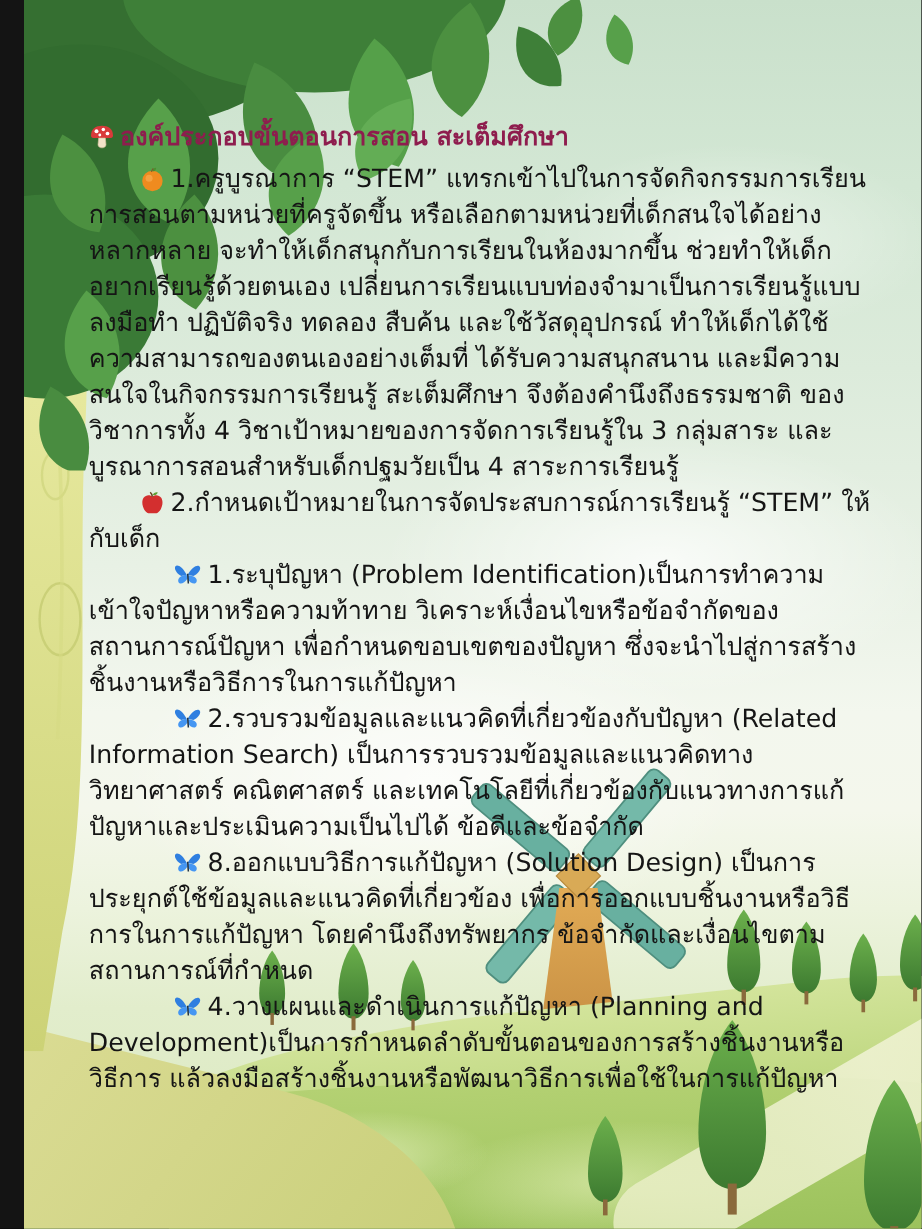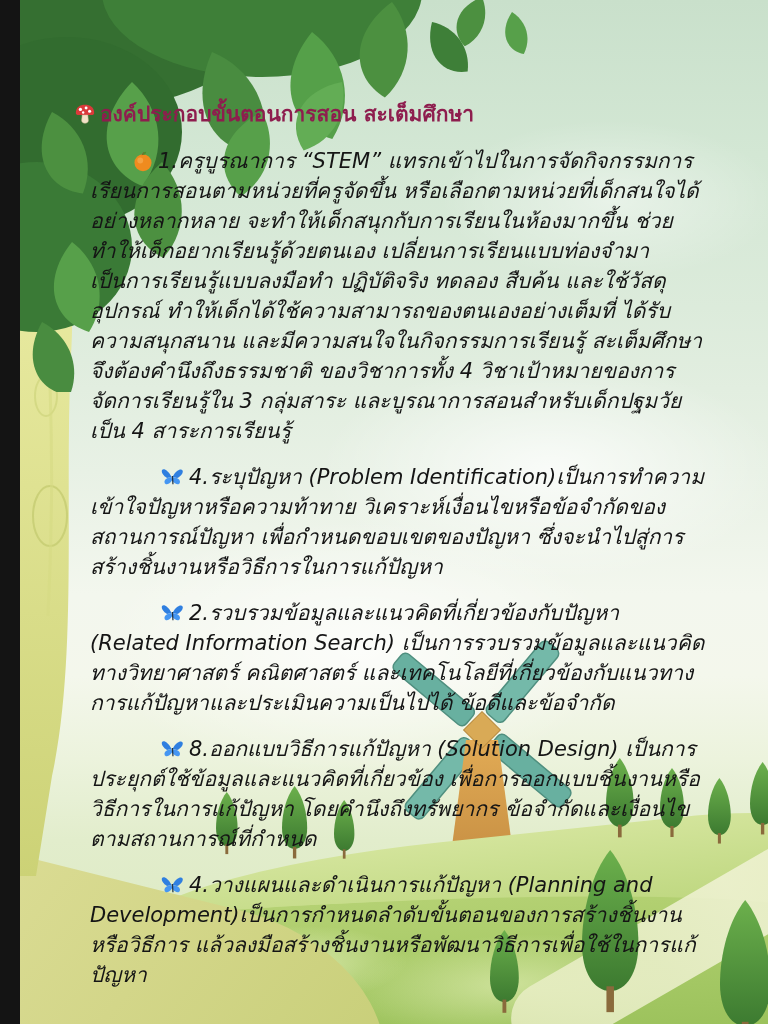--- a/index.html
+++ b/index.html
@@ -30,21 +30,21 @@
     background:linear-gradient(115deg,#e0e09b 0%,#d3d689 45%,#c2cb70 100%);
     border-radius:0 180px 0 0 / 0 130px 0 0;transform:rotate(14deg);transform-origin:left top;}
   .trees,.trunk,.canopy{position:absolute;}
   .trees{left:0;top:0;width:751px;height:1024px;pointer-events:none;}
   .trunk{left:-4px;top:96px;}
   .canopy{left:-8px;top:-8px;}
 
   .text-layer{position:absolute;left:54px;top:98px;width:652px;color:#151515;
     font-size:21px;line-height:30px;}
   .heading{margin:0 0 4px 0;font-size:21px;font-weight:bold;color:#8e1d4e;line-height:32px;}
-  .para{margin:16px;font-style:italic;}
+  .para{margin:0;}
   .para.item{text-indent:42px;}
   .para.step{text-indent:70px;}
   .ic{display:inline-block;vertical-align:-4px;margin-right:4px;}
   .ic svg{display:block;}
 </style>
 </head>
 <body>
 
 <div class="stage">
   <div class="artboard">
@@ -166,29 +166,34 @@
               <path d="M9 13.2 L15 13.2 L15.6 19 C15.6 21 14 22 12 22 C10 22 8.4 21 8.4 19Z" fill="#f3e2c8" stroke="#d9c3a0" stroke-width="0.6"></path>
             </svg></span><span>องค์ประกอบขั้นตอนการสอน สะเต็มศึกษา</span></h1>
 
       <p class="para item"><span class="ic"><svg width="22" height="22" viewBox="0 0 24 24">
               <circle cx="12" cy="14" r="9.3" fill="#ef8b1f"></circle>
               <circle cx="9" cy="11.5" r="3.2" fill="#f7a94e" opacity="0.75"></circle>
               <path d="M12 5.4 C12 3.2 13.2 2 15.4 2 C15.4 4.2 14.2 5.4 12 5.4Z" fill="#4c8f2f"></path>
               <path d="M11 5.6 Q12 3.6 12.8 2.6" stroke="#7a5a2a" stroke-width="1" fill="none"></path>
             </svg></span><span>1.ครูบูรณาการ “STEM” แทรกเข้าไปในการจัดกิจกรรมการเรียนการสอนตามหน่วยที่ครูจัดขึ้น หรือเลือกตามหน่วยที่เด็กสนใจได้อย่างหลากหลาย  จะทำให้เด็กสนุกกับการเรียนในห้องมากขึ้น  ช่วยทำให้เด็กอยากเรียนรู้ด้วยตนเอง เปลี่ยนการเรียนแบบท่องจำมาเป็นการเรียนรู้แบบลงมือทำ ปฏิบัติจริง ทดลอง สืบค้น และใช้วัสดุอุปกรณ์ ทำให้เด็กได้ใช้ความสามารถของตนเองอย่างเต็มที่ ได้รับความสนุกสนาน และมีความสนใจในกิจกรรมการเรียนรู้ สะเต็มศึกษา จึงต้องคำนึงถึงธรรมชาติ ของวิชาการทั้ง 4 วิชาเป้าหมายของการจัดการเรียนรู้ใน 3 กลุ่มสาระ และบูรณาการสอนสำหรับเด็กปฐมวัยเป็น 4 สาระการเรียนรู้</span></p>
 
-
-
-      <p class="para step"><span class="ic"><svg width="25" height="22" viewBox="0 0 26 24">
-              <path d="M12 12 C8 4 3 2 1.6 4.4 C0.4 6.6 3 11 7 13Z" fill="#2f7fe0"></path>
-              <path d="M12 12 C7 12.6 3.4 15 4.4 18.4 C5.3 21.4 10 20 12.6 15.6Z" fill="#4596f2"></path>
-              <path d="M13 12 C17 4 22.6 2.4 24 4.8 C25.2 7 22 11.4 18 13.2Z" fill="#2f7fe0"></path>
-              <path d="M13.4 12.4 C18.4 12.6 22 15.2 21 18.4 C20 21.4 15.4 20 12.8 15.8Z" fill="#4596f2"></path>
-              <path d="M12.2 11 L13.6 11 L14.2 20 L12.8 20Z" fill="#223344"></path>
-            </svg></span><span>4.ระบุปัญหา (Problem Identification)เป็นการทำความเข้าใจปัญหาหรือความท้าทาย วิเคราะห์เงื่อนไขหรือข้อจำกัดของสถานการณ์ปัญหา เพื่อกำหนดขอบเขตของปัญหา ซึ่งจะนำไปสู่การสร้างชิ้นงานหรือวิธีการในการแก้ปัญหา</span></p>
+      <p class="para item"><span class="ic"><svg width="22" height="22" viewBox="0 0 24 24">
+              <path d="M12 6.5 C14 4.5 18 4.6 20 7.5 C22.6 11.3 20.6 18.5 16.8 21 C15.3 22 13.6 21.4 12 21.4 C10.4 21.4 8.7 22 7.2 21 C3.4 18.5 1.4 11.3 4 7.5 C6 4.6 10 4.5 12 6.5Z" fill="#d32f2f"></path>
+              <path d="M12 6.5 Q11.7 3.8 10 2.4" stroke="#6b4423" stroke-width="1.4" fill="none"></path>
+              <path d="M12.4 4.8 C13 2.8 15 2 16.8 2.4 C16.6 4.4 14.6 5.6 12.4 4.8Z" fill="#5d9e34"></path>
+            </svg></span><span>2.กำหนดเป้าหมายในการจัดประสบการณ์การเรียนรู้ “STEM” ให้กับเด็ก</span></p>
+
+
+      <p class="para step"><span class="ic"><svg width="25" height="22" viewBox="0 0 26 24">
+              <path d="M12 12 C8 4 3 2 1.6 4.4 C0.4 6.6 3 11 7 13Z" fill="#2f7fe0"></path>
+              <path d="M12 12 C7 12.6 3.4 15 4.4 18.4 C5.3 21.4 10 20 12.6 15.6Z" fill="#4596f2"></path>
+              <path d="M13 12 C17 4 22.6 2.4 24 4.8 C25.2 7 22 11.4 18 13.2Z" fill="#2f7fe0"></path>
+              <path d="M13.4 12.4 C18.4 12.6 22 15.2 21 18.4 C20 21.4 15.4 20 12.8 15.8Z" fill="#4596f2"></path>
+              <path d="M12.2 11 L13.6 11 L14.2 20 L12.8 20Z" fill="#223344"></path>
+            </svg></span><span>1.ระบุปัญหา (Problem Identification)เป็นการทำความเข้าใจปัญหาหรือความท้าทาย วิเคราะห์เงื่อนไขหรือข้อจำกัดของสถานการณ์ปัญหา เพื่อกำหนดขอบเขตของปัญหา ซึ่งจะนำไปสู่การสร้างชิ้นงานหรือวิธีการในการแก้ปัญหา</span></p>
 
       <p class="para step"><span class="ic"><svg width="25" height="22" viewBox="0 0 26 24">
               <path d="M12 12 C8 4 3 2 1.6 4.4 C0.4 6.6 3 11 7 13Z" fill="#2f7fe0"></path>
               <path d="M12 12 C7 12.6 3.4 15 4.4 18.4 C5.3 21.4 10 20 12.6 15.6Z" fill="#4596f2"></path>
               <path d="M13 12 C17 4 22.6 2.4 24 4.8 C25.2 7 22 11.4 18 13.2Z" fill="#2f7fe0"></path>
               <path d="M13.4 12.4 C18.4 12.6 22 15.2 21 18.4 C20 21.4 15.4 20 12.8 15.8Z" fill="#4596f2"></path>
               <path d="M12.2 11 L13.6 11 L14.2 20 L12.8 20Z" fill="#223344"></path>
             </svg></span><span>2.รวบรวมข้อมูลและแนวคิดที่เกี่ยวข้องกับปัญหา (Related Information Search) เป็นการรวบรวมข้อมูลและแนวคิดทางวิทยาศาสตร์ คณิตศาสตร์ และเทคโนโลยีที่เกี่ยวข้องกับแนวทางการแก้ปัญหาและประเมินความเป็นไปได้ ข้อดีและข้อจำกัด</span></p>
 
       <p class="para step"><span class="ic"><svg width="25" height="22" viewBox="0 0 26 24">

